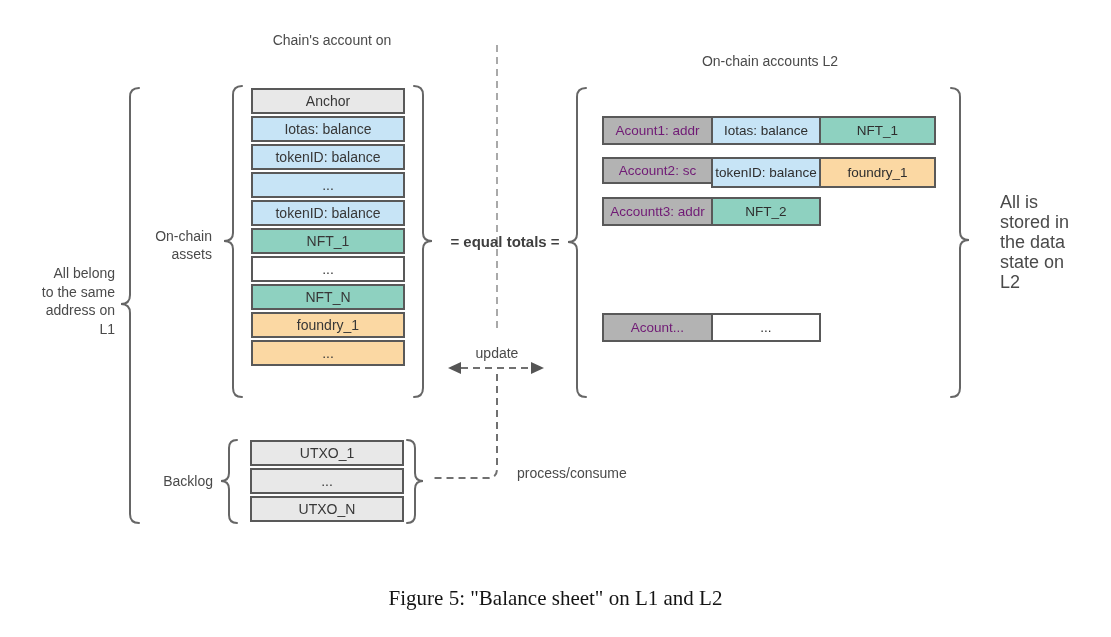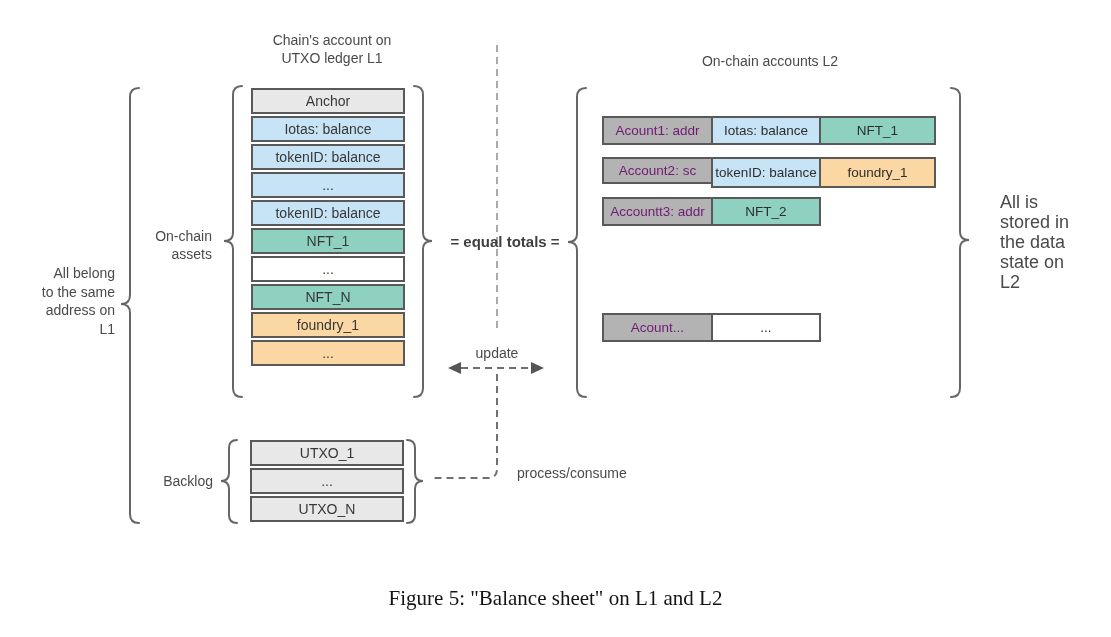--- a/index.html
+++ b/index.html
@@ -76,21 +76,20 @@
 
     <line class="dash-dark" x1="461" y1="368" x2="531" y2="368"></line>
     <polygon class="arrowhead" points="448,368 461,362 461,374"></polygon>
     <polygon class="arrowhead" points="544,368 531,362 531,374"></polygon>
 
     <path class="dash-dark" d="M 497 374 L 497 469 Q 497 478 488 478 L 430 478"></path>
   </svg>
 
   <div class="lbl hdr-left t-center">
     <div>Chain's account on</div>
-    <div>UTXO ledger L1</div>
   </div>
   <div class="lbl hdr-right t-center">
     <div>On-chain accounts L2</div>
   </div>
 
   <div class="lbl lbl-belong t-right">
     <div>All belong</div>
     <div>to the same</div>
     <div>address on</div>
     <div>L1</div>

